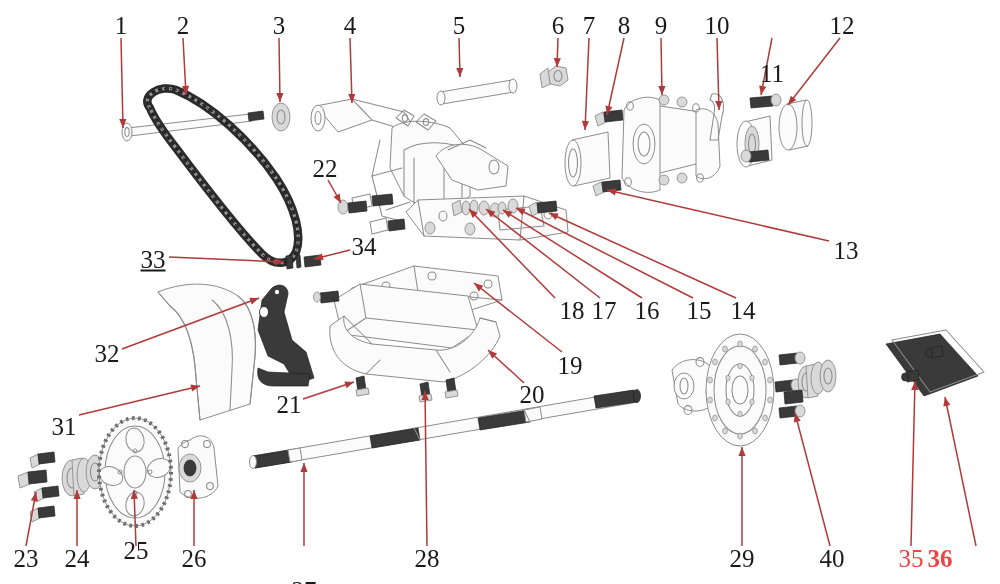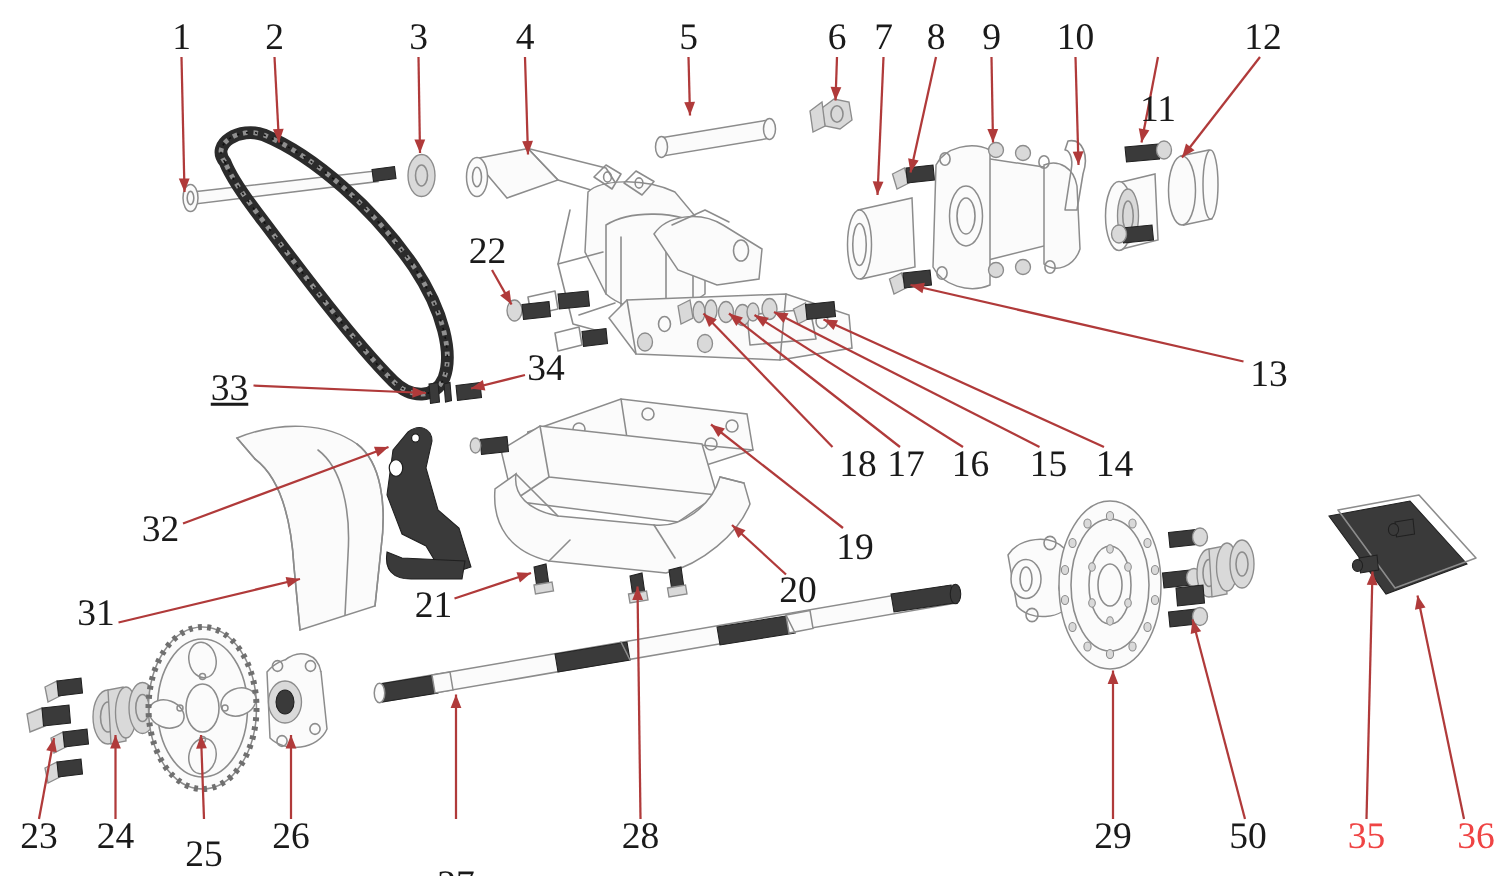--- a/index.html
+++ b/index.html
@@ -463,26 +463,26 @@
       <div class="callout-num" style="left: 699px; top: 310px;">15</div>
       <div class="callout-num" style="left: 647px; top: 310px;">16</div>
       <div class="callout-num" style="left: 604px; top: 310px;">17</div>
       <div class="callout-num" style="left: 572px; top: 310px;">18</div>
       <div class="callout-num" style="left: 570px; top: 365px;">19</div>
       <div class="callout-num" style="left: 532px; top: 394px;">20</div>
       <div class="callout-num" style="left: 289px; top: 404px;">21</div>
       <div class="callout-num" style="left: 325px; top: 168px;">22</div>
       <div class="callout-num" style="left: 26px; top: 558px;">23</div>
       <div class="callout-num" style="left: 77px; top: 558px;">24</div>
-      <div class="callout-num" style="left: 136px; top: 570px;">25</div>
+      <div class="callout-num" style="left: 136px; top: 550px;">25</div>
       <div class="callout-num" style="left: 194px; top: 558px;">26</div>
       <div class="callout-num" style="left: 304px; top: 590px;">27</div>
       <div class="callout-num" style="left: 427px; top: 558px;">28</div>
       <div class="callout-num" style="left: 742px; top: 558px;">29</div>
-      <div class="callout-num" style="left: 832px; top: 558px;">50</div>
-      <div class="callout-num" style="left: 64px; top: 409px;">31</div>
+      <div class="callout-num" style="left: 832px; top: 558px;">40</div>
+      <div class="callout-num" style="left: 64px; top: 426px;">31</div>
       <div class="callout-num" style="left: 107px; top: 353px;">32</div>
       <div class="callout-num" style="left: 153px; top: 259px; text-decoration: underline;">33</div>
       <div class="callout-num" style="left: 364px; top: 246px;">34</div>
       <div class="callout-num blueish" style="left: 911px; top: 558px;">35</div>
-      <div class="callout-num blueish" style="left: 984px; top: 558px;">36</div>
+      <div class="callout-num blueish" style="left: 940px; top: 558px; font-weight: bold;">36</div>
     </div>
 </div>
 
 </body></html>

